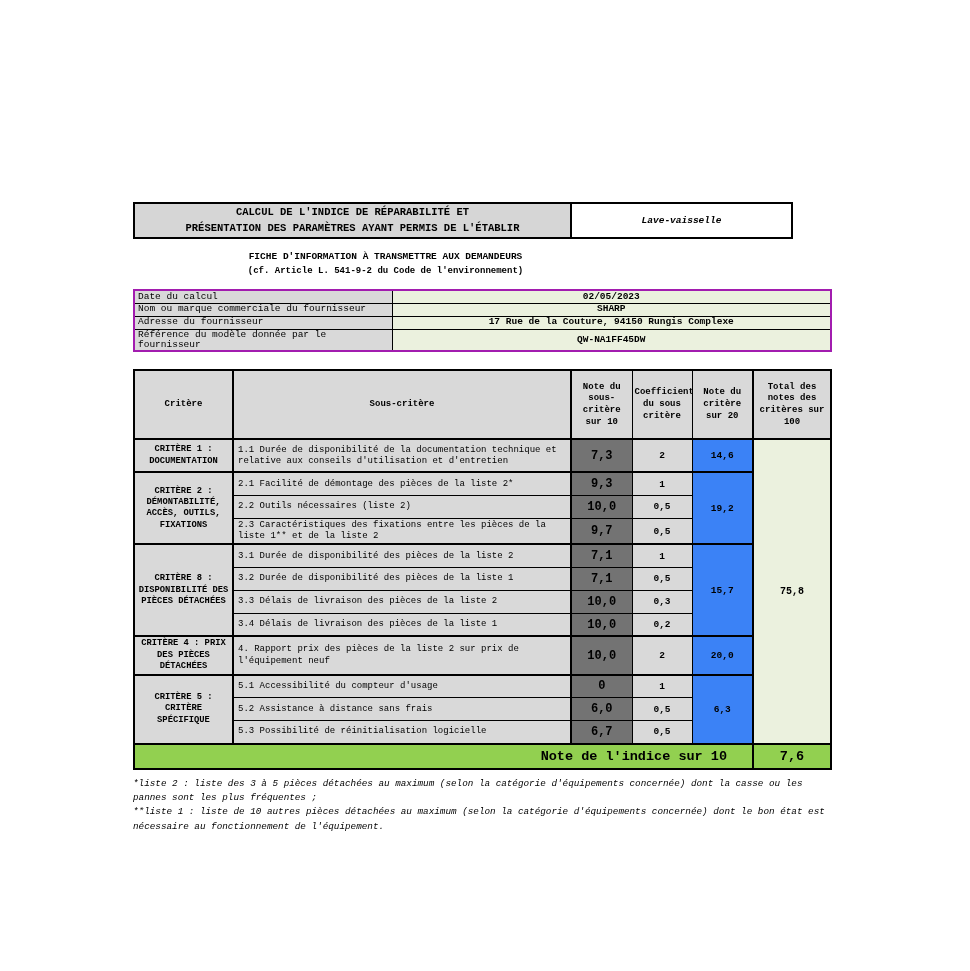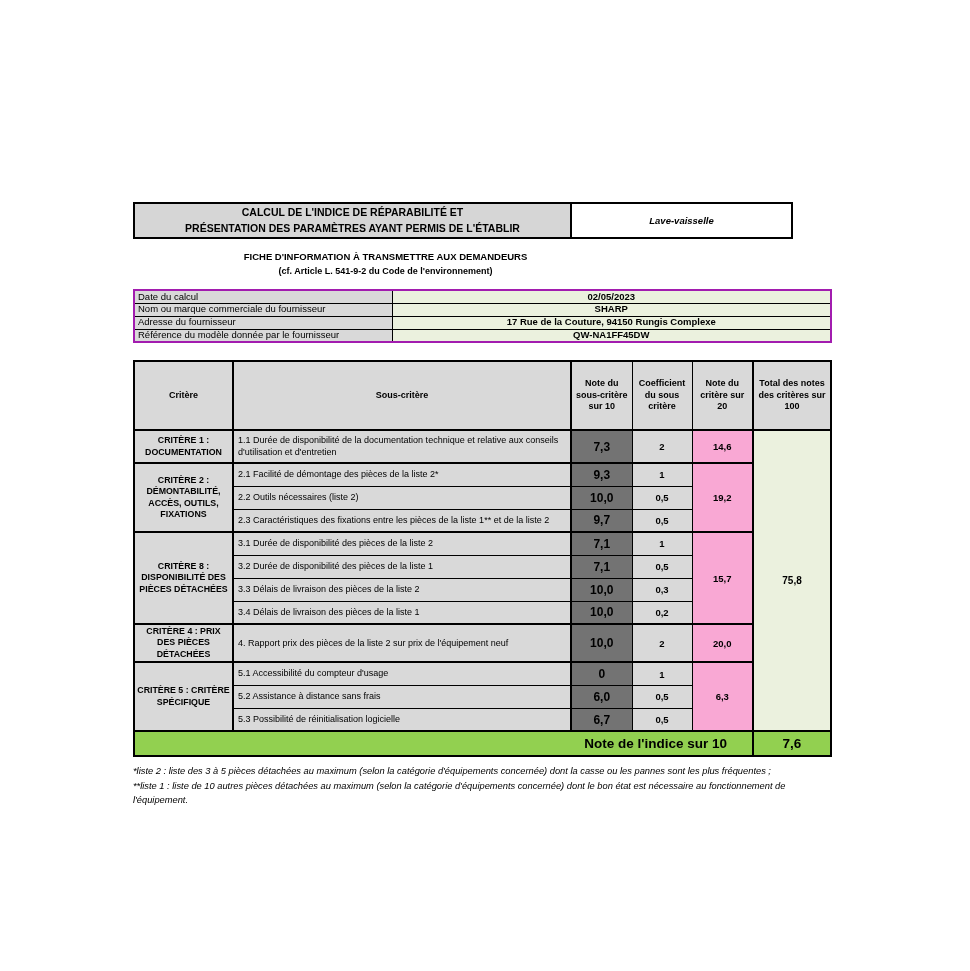--- a/index.html
+++ b/index.html
@@ -1,19 +1,19 @@
 <!DOCTYPE html>
 <html><head>
 <meta charset="utf-8">
 <style>
   * { margin: 0; padding: 0; box-sizing: border-box; }
   html, body { background: #ffffff; }
   body { font-family: "Liberation Sans", sans-serif; color: #000; }
   .page { position: relative; width: 970px; height: 971px; background: #ffffff; overflow: hidden; }
-  .content { position: absolute; left: 133px; top: 202px; width: 660px; }
+  .content { position: absolute; left: 133px; top: 202px; width: 660px; font-family: Liberation Mono, monospace; }
 
   
   .header-box { display: flex; border: 2px solid #000; height: 37px; }
   .title-cell {
     width: 437px; background: #d6d6d6; border-right: 2px solid #000;
     display: flex; flex-direction: column; justify-content: center; align-items: center;
     font-weight: bold; font-size: 10.5px; line-height: 1.45; text-align: center;
   }
   .product-cell {
     flex: 1; background: #fff; display: flex; align-items: center; justify-content: center;
@@ -41,21 +41,21 @@
   .main-table thead tr { height: 69px; }
   .main-table th { background: #d9d9d9; font-weight: bold; font-size: 9px; line-height: 1.3; text-align: center; padding: 2px; }
   .bl2 { border-left: 2px solid #000 !important; }
   tr.g-start > td { border-top: 2px solid #000; }
   tr.h33 { height: 33px; } tr.h23 { height: 23px; } tr.h31 { height: 31px; }
   td.crit { background: #d9d9d9; font-weight: bold; font-size: 8.8px; line-height: 1.3; text-align: center; padding: 1px 2px;
             border-left: 2px solid #000; border-right: 2px solid #000; }
   td.sub  { background: #d9d9d9; font-size: 9px; line-height: 1.25; text-align: left; padding: 1px 4px; }
   td.num  { background: #737373; font-weight: bold; font-size: 12px; text-align: center; }
   td.coef { background: #d9d9d9; font-weight: bold; font-size: 9.5px; text-align: center; }
-  td.n20  { background: #f9a8d4; font-weight: bold; font-size: 9.5px; text-align: center; }
+  td.n20  { background: #3b82f6; font-weight: bold; font-size: 9.5px; text-align: center; }
   td.total{ background: #ebf1de; font-weight: bold; font-size: 10px; text-align: center; border-left: 2px solid #000; }
   tr.final { height: 25px; }
   tr.final td { border: 2px solid #000; background: #92d050; }
   .final-label { text-align: right; font-weight: bold; font-size: 13.5px; padding-right: 25px; }
   .final-value { text-align: center; font-weight: bold; font-size: 13.5px; }
 
   
   .footnotes { margin-top: 7px; width: 697px; font-style: italic; font-size: 9.3px; line-height: 1.55; }
 </style>
 </head>

